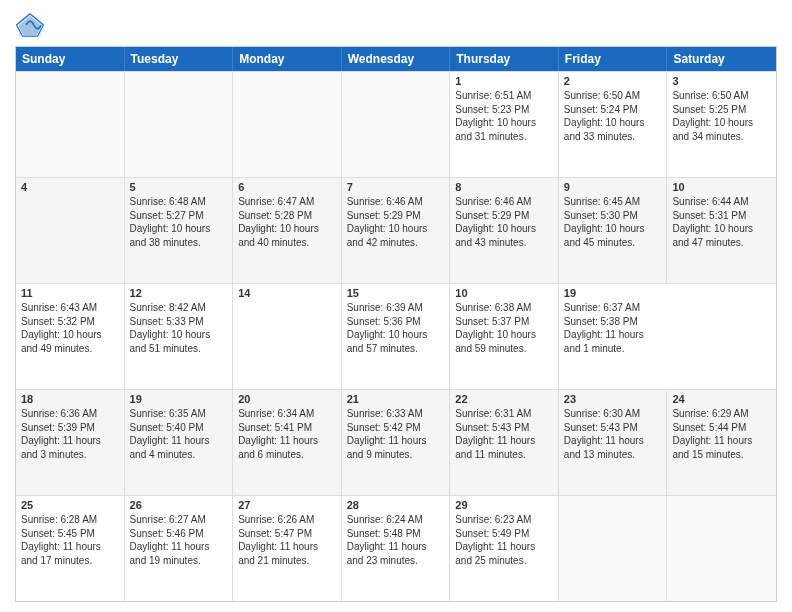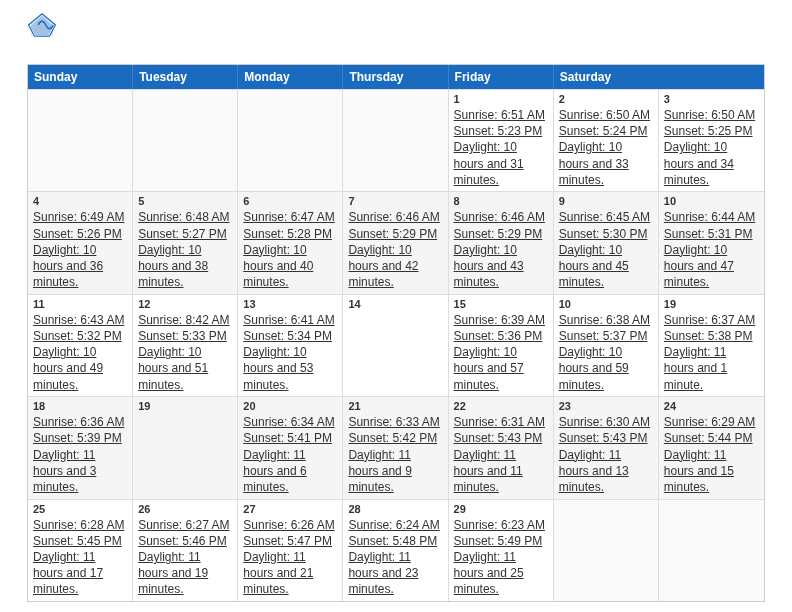--- a/index.html
+++ b/index.html
@@ -6,24 +6,23 @@
     body {
       font-family: Arial, sans-serif;
       background: #fff;
       width: 792px;
       height: 612px;
       overflow: hidden;
     }
     .page {
       width: 792px;
       height: 612px;
-      padding: 10px 27px;
+      padding: 10px 15px;
       display: flex;
       flex-direction: column;
-      gap: 18px;
     }
     .header {
       display: flex;
       justify-content: space-between;
       align-items: flex-start;
       margin-bottom: 6px;
     }
     .logo {
       display: flex;
       align-items: center;
@@ -101,24 +100,23 @@
     }
     .cal-cell:last-child { border-right: none; }
     .cal-cell.empty { background: #fafafa; }
     .cal-cell.shaded { background: #f5f5f5; }
     .day-number {
       font-size: 11px;
       font-weight: bold;
       margin-bottom: 2px;
     }
     .cell-info {
-      font-size: 12px;
+      font-size: 10px;
       line-height: 1.35;
       color: #333;
-      text-decoration: underline;
     }
   </style>
 </head>
 <body>
 
 <div class="page">
   <div class="header">
     <div class="logo">
       <svg class="logo-icon" viewBox="0 0 40 40">
         <polygon points="20,5 35,18 35,35 5,35 5,18" fill="#1a6bbf" opacity="0.15"></polygon>
@@ -135,20 +133,21 @@
       <div class="title-month"></div>
       <div class="title-location"></div>
     </div>
   </div>
 
   <div class="calendar">
     <div class="calendar-header">
     <div class="cal-header-cell">Sunday</div>
         <div class="cal-header-cell">Tuesday</div>
         <div class="cal-header-cell">Monday</div>
+        <div class="cal-header-cell">Wednesday</div>
         <div class="cal-header-cell">Thursday</div>
         <div class="cal-header-cell">Friday</div>
         <div class="cal-header-cell">Saturday</div>
       </div>
     <div class="calendar-body">
     <div class="calendar-row">
           <div class="cal-cell empty"></div>
           <div class="cal-cell empty"></div>
           <div class="cal-cell empty"></div>
           <div class="cal-cell empty"></div>
@@ -167,23 +166,20 @@
           <div class="cal-cell">
             <div class="day-number">3</div>
             <div class="cell-info">Sunrise: 6:50 AM
 Sunset: 5:25 PM
 Daylight: 10 hours and 34 minutes.</div>
           </div>
         </div>
         <div class="calendar-row">
           <div class="cal-cell shaded">
             <div class="day-number">4</div>
-            <div class="cell-info">Sunrise: 6:49 AM
-Sunset: 5:26 PM
-Daylight: 10 hours and 36 minutes.</div>
           </div>
           <div class="cal-cell shaded">
             <div class="day-number">5</div>
             <div class="cell-info">Sunrise: 6:48 AM
 Sunset: 5:27 PM
 Daylight: 10 hours and 38 minutes.</div>
           </div>
           <div class="cal-cell shaded">
             <div class="day-number">6</div>
             <div class="cell-info">Sunrise: 6:47 AM
@@ -222,26 +218,20 @@
 Sunset: 5:32 PM
 Daylight: 10 hours and 49 minutes.</div>
           </div>
           <div class="cal-cell">
             <div class="day-number">12</div>
             <div class="cell-info">Sunrise: 8:42 AM
 Sunset: 5:33 PM
 Daylight: 10 hours and 51 minutes.</div>
           </div>
           <div class="cal-cell">
-            <div class="day-number">13</div>
-            <div class="cell-info">Sunrise: 6:41 AM
-Sunset: 5:34 PM
-Daylight: 10 hours and 53 minutes.</div>
-          </div>
-          <div class="cal-cell">
             <div class="day-number">14</div>
           </div>
           <div class="cal-cell">
             <div class="day-number">15</div>
             <div class="cell-info">Sunrise: 6:39 AM
 Sunset: 5:36 PM
 Daylight: 10 hours and 57 minutes.</div>
           </div>
           <div class="cal-cell">
             <div class="day-number">10</div>
@@ -258,20 +248,23 @@
         </div>
         <div class="calendar-row">
           <div class="cal-cell shaded">
             <div class="day-number">18</div>
             <div class="cell-info">Sunrise: 6:36 AM
 Sunset: 5:39 PM
 Daylight: 11 hours and 3 minutes.</div>
           </div>
           <div class="cal-cell shaded">
             <div class="day-number">19</div>
+            <div class="cell-info">Sunrise: 6:35 AM
+Sunset: 5:40 PM
+Daylight: 11 hours and 4 minutes.</div>
           </div>
           <div class="cal-cell shaded">
             <div class="day-number">20</div>
             <div class="cell-info">Sunrise: 6:34 AM
 Sunset: 5:41 PM
 Daylight: 11 hours and 6 minutes.</div>
           </div>
           <div class="cal-cell shaded">
             <div class="day-number">21</div>
             <div class="cell-info">Sunrise: 6:33 AM

